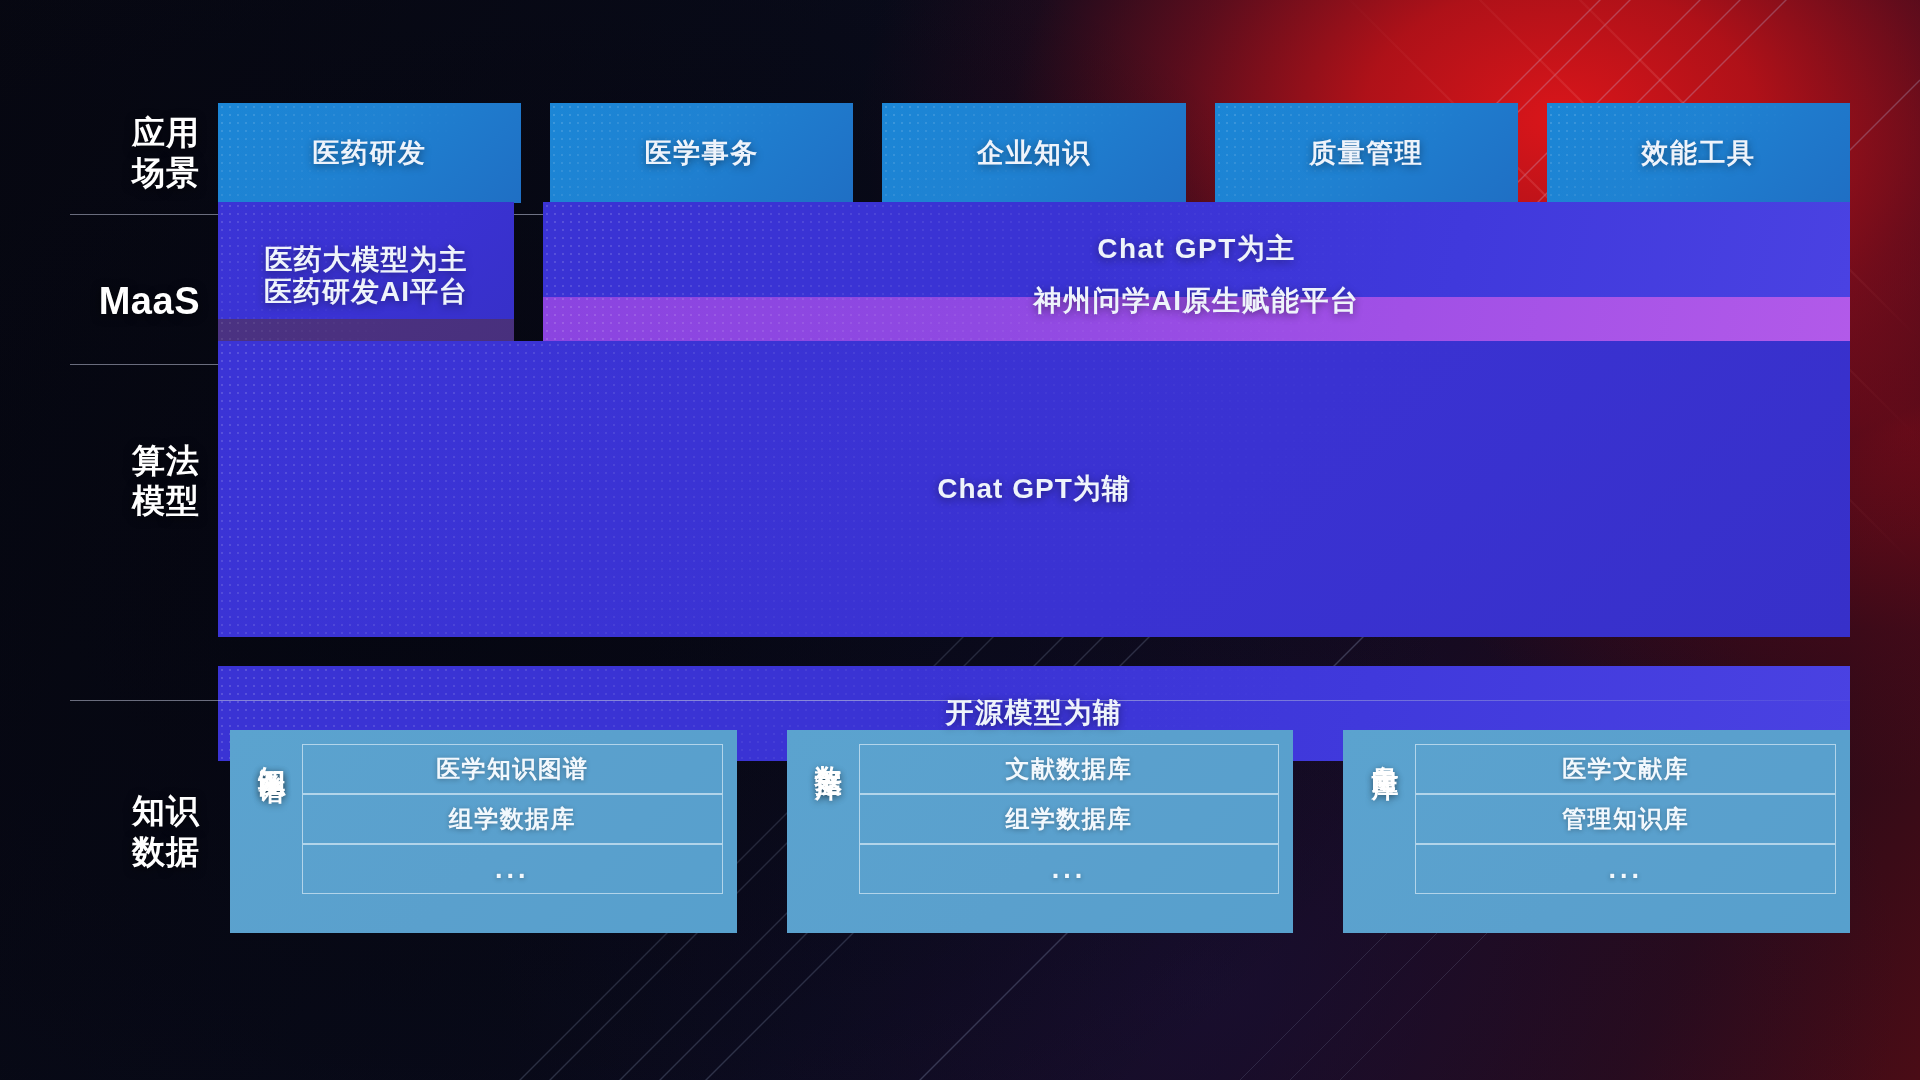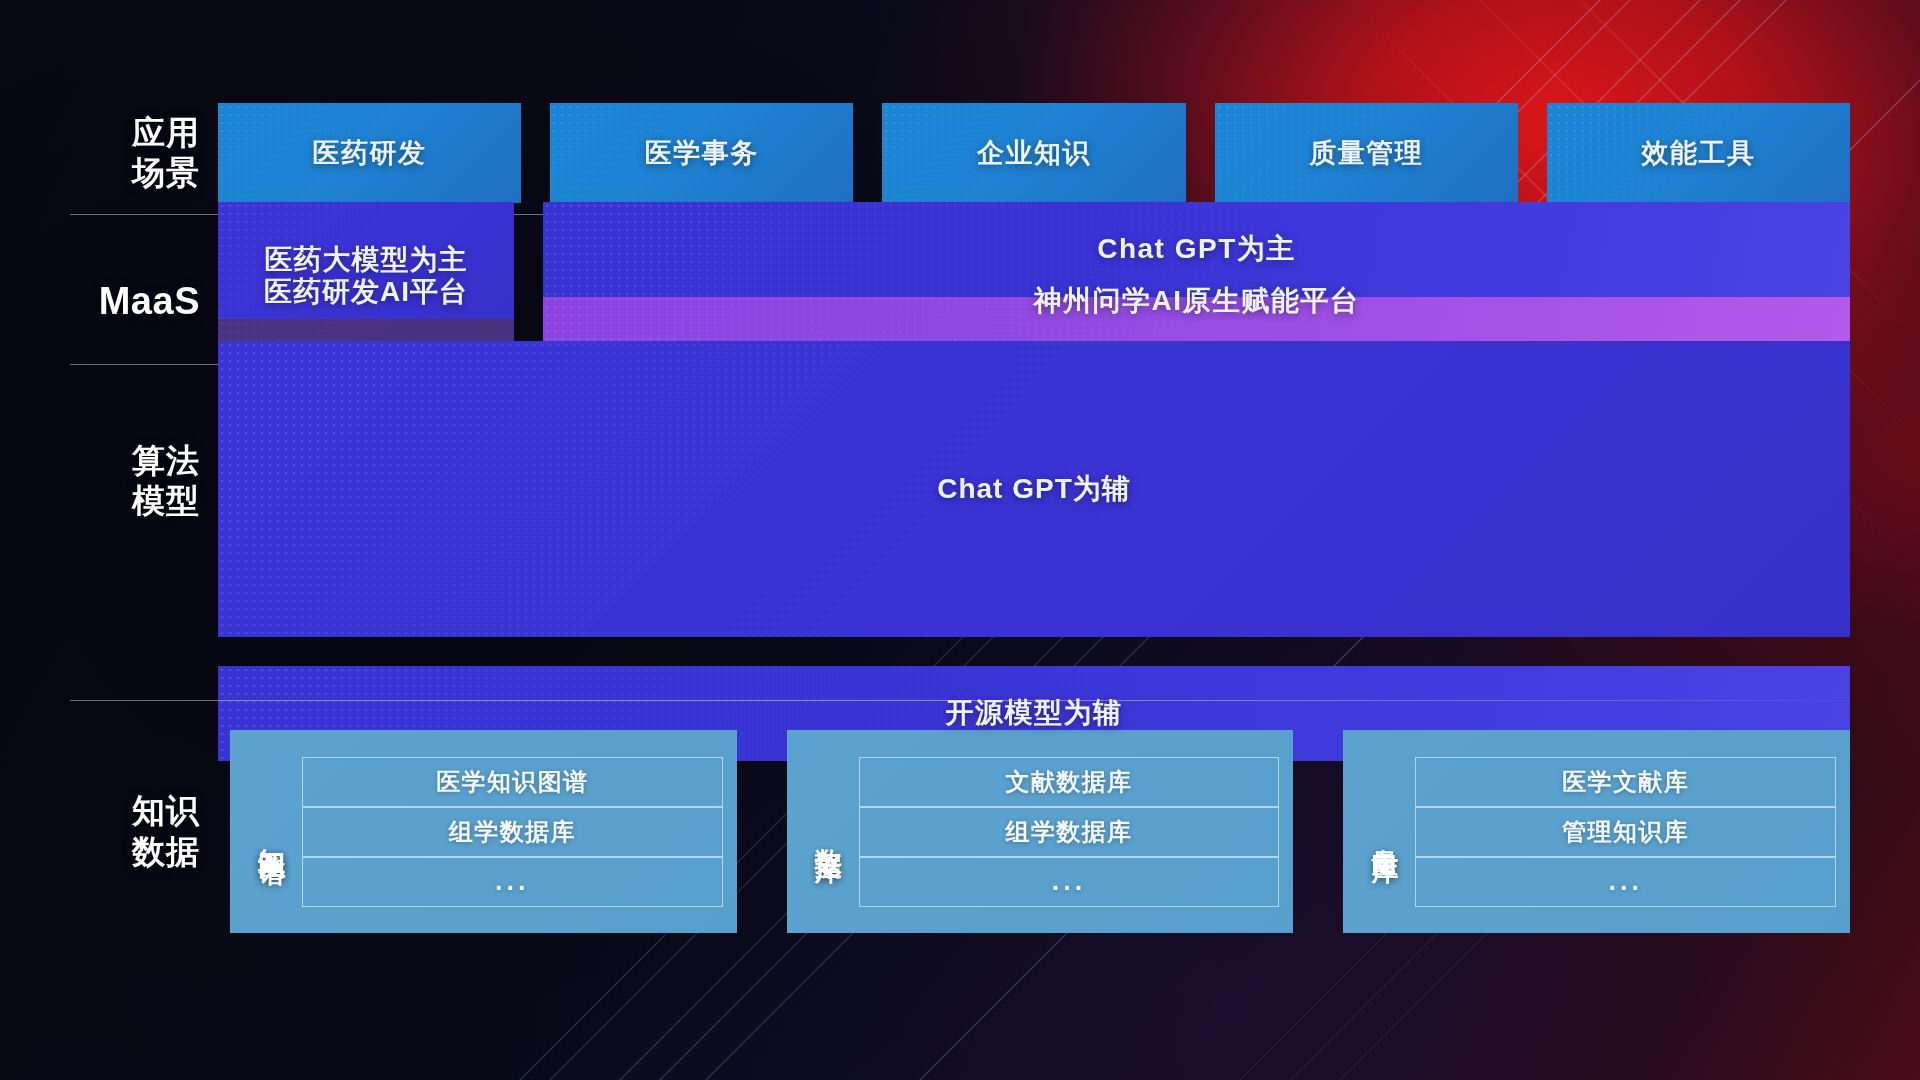--- a/index.html
+++ b/index.html
@@ -164,21 +164,21 @@
   }
 
   
   .kgroups {
     display: flex;
     gap: 38px;
   }
   .kgroup {
     flex: 1 1 0;
     display: flex;
-    align-items: center;
+    align-items: flex-start;
     background: linear-gradient(135deg, #5ba3cf 0%, #5aa0cd 55%, #57a0cd 100%);
     padding: 14px 14px 14px 10px;
     box-sizing: border-box;
     height: 203px;
     position: relative;
     overflow: hidden;
     margin-left: 12px;
   }
   .kgroup-title {
     flex: 0 0 62px;

